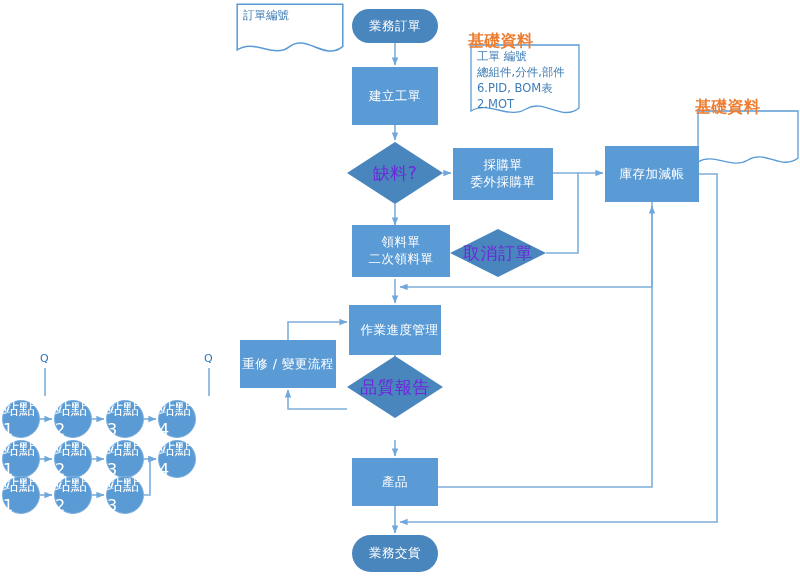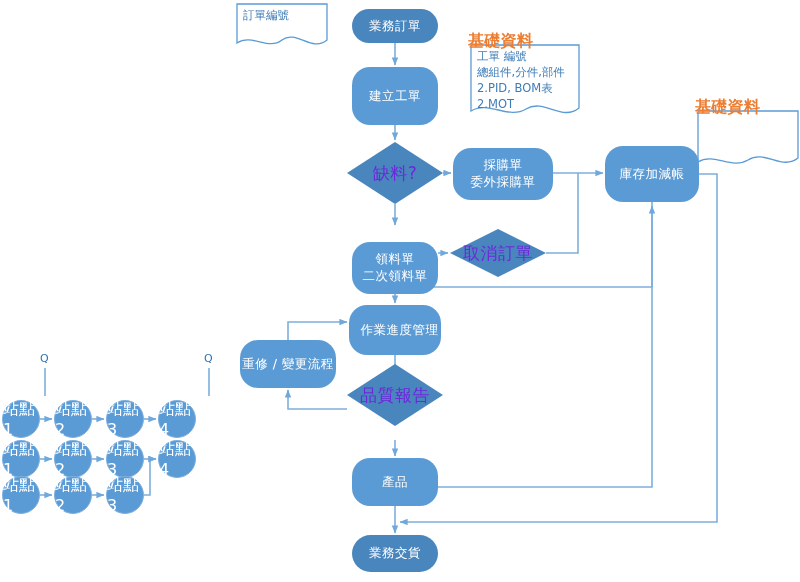--- a/index.html
+++ b/index.html
@@ -26,21 +26,20 @@
     justify-content: center;
     text-align: center;
     color: #ffffff;
     font-size: 12.5px;
     line-height: 1.35;
     letter-spacing: .5px;
     z-index: 3;
   }
   .proc {
     background: #5B9BD5;
-    border-radius: 18px;
   }
   .term {
     background: #4A86BE;
     border-radius: 999px;
   }
   .diamond-wrap {
     position: absolute;
     z-index: 3;
   }
   .diamond-shape {
@@ -175,35 +174,35 @@
       <path d="M40,495 L52,495" marker-end="url(#arr)"></path>
       <path d="M92,495 L104,495" marker-end="url(#arr)"></path>
 
       <path d="M144,495 L150,495 L150,459 L156,459" marker-end="url(#arr)"></path>
 
       <path d="M45,368 L45,396"></path>
       <path d="M209,368 L209,396"></path>
     </g>
   </svg>
 
-  <div class="note" style="left:236px; top:3px; width:92px; height:45px;">
+  <div class="note" style="left:236px; top:3px; width:92px; height:45px;padding-left:16px;">
     <svg viewBox="0 0 92 45" preserveAspectRatio="none" xmlns="http://www.w3.org/2000/svg">
       <path d="M1,1 L91,1 L91,37 C76,50 60,26 46,37 C32,48 16,30 1,40 Z" fill="#ffffff" stroke="#5B9BD5" stroke-width="1.3"></path>
     </svg>
     <div class="note-text">訂單編號</div>
   </div>
 
   <div class="note-title" style="left:468px; top:31px;">基礎資料</div>
   <div class="note" style="left:470px; top:44px; width:110px; height:74px;">
     <svg viewBox="0 0 110 74" preserveAspectRatio="none" xmlns="http://www.w3.org/2000/svg">
       <path d="M1,1 L109,1 L109,64 C92,78 74,54 56,65 C38,76 19,56 1,67 Z" fill="#ffffff" stroke="#5B9BD5" stroke-width="1.3"></path>
     </svg>
     <div class="note-text">工單 編號
 總組件,分件,部件
-2.PID, BOM表
+6.PID, BOM表
 2.MOT</div>
   </div>
 
   <div class="note-title" style="left:695px; top:97px;">基礎資料</div>
   <div class="note" style="left:697px; top:110px; width:102px; height:58px;">
     <svg viewBox="0 0 102 58" preserveAspectRatio="none" xmlns="http://www.w3.org/2000/svg">
       <path d="M1,1 L101,1 L101,48 C85,61 68,39 51,50 C34,60 17,42 1,52 Z" fill="#ffffff" stroke="#5B9BD5" stroke-width="1.3"></path>
     </svg>
   </div>
 
@@ -215,33 +214,33 @@
   <div class="diamond-wrap" style="left:347px; top:142px; width:96px; height:62px;">
     <div class="diamond-shape"></div>
     <div class="diamond-label">缺料?</div>
   </div>
 
   <div class="node proc" style="left:453px; top:148px; width:100px; height:52px; white-space:pre-line;">採購單
 委外採購單</div>
 
   <div class="node proc" style="left:605px; top:146px; width:94px; height:56px;">庫存加減帳</div>
 
-  <div class="node proc" style="left:352px; top:242px; width:86px; height:52px; white-space:pre-line;">領料單
+  <div class="node proc" style="left:352px; top:225px; width:98px; height:52px; white-space:pre-line;">領料單
 二次領料單</div>
 
   <div class="diamond-wrap" style="left:450px; top:229px; width:96px; height:48px;">
     <div class="diamond-shape"></div>
     <div class="diamond-label">取消訂單</div>
   </div>
 
   <div class="node proc" style="left:349px; top:305px; width:92px; height:50px;padding-left:9px;">作業進度管理</div>
 
   <div class="node proc" style="left:240px; top:340px; width:96px; height:48px;">重修 / 變更流程</div>
 
-  <div class="diamond-wrap" style="left:347px; top:364px; width:96px; height:62px;">
+  <div class="diamond-wrap" style="left:347px; top:356px; width:96px; height:62px;">
     <div class="diamond-shape"></div>
     <div class="diamond-label">品質報告</div>
   </div>
 
   <div class="node proc" style="left:352px; top:458px; width:86px; height:48px;">產品</div>
 
   <div class="node term" style="left:352px; top:535px; width:86px; height:37px;">業務交貨</div>
 
   <div class="q-label" style="left:40px; top:352px;">Q</div>
   <div class="q-label" style="left:204px; top:352px;">Q</div>

